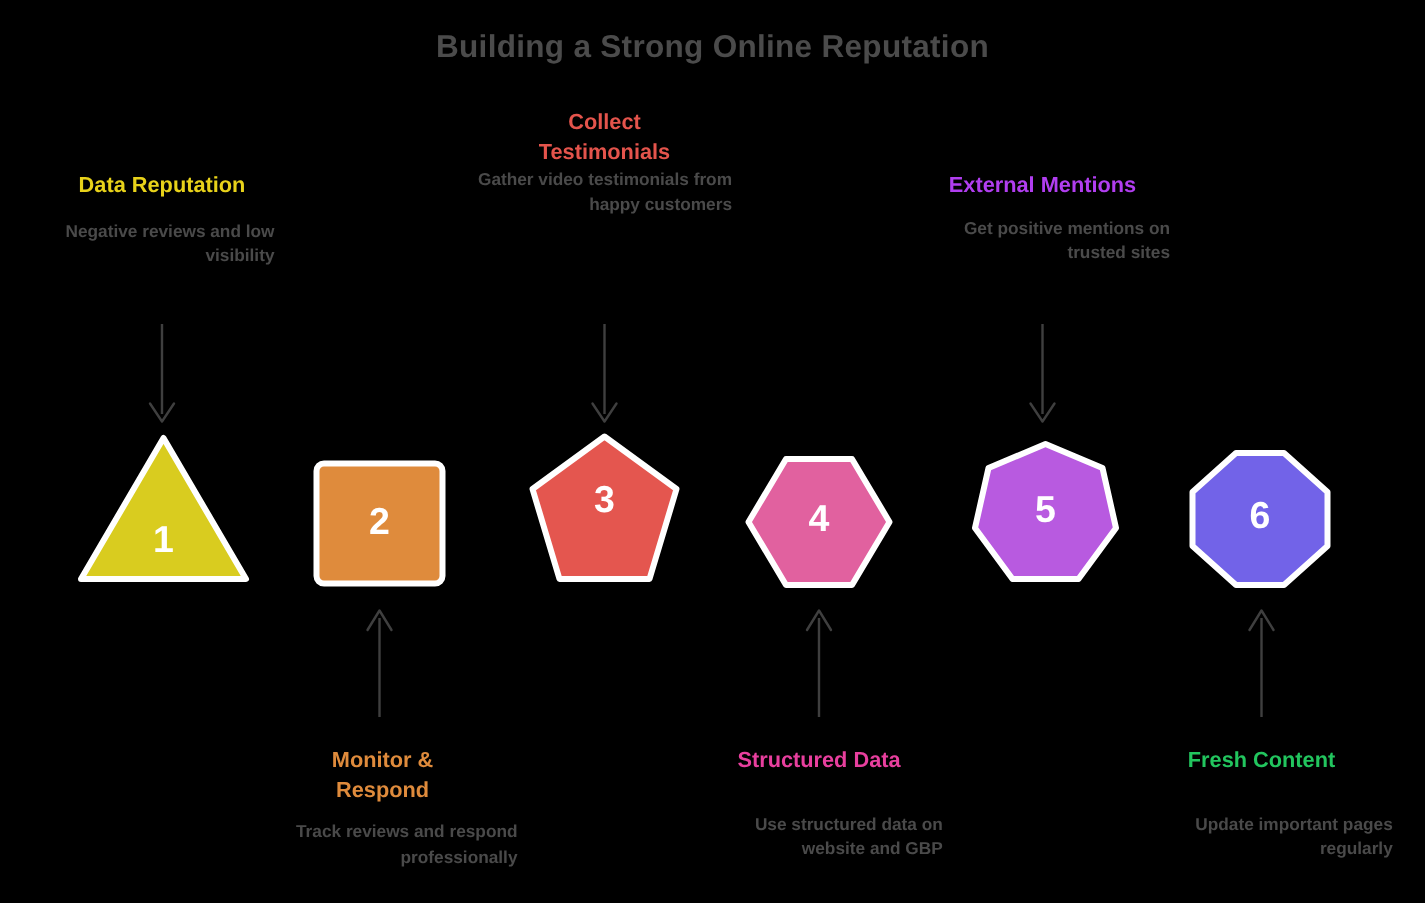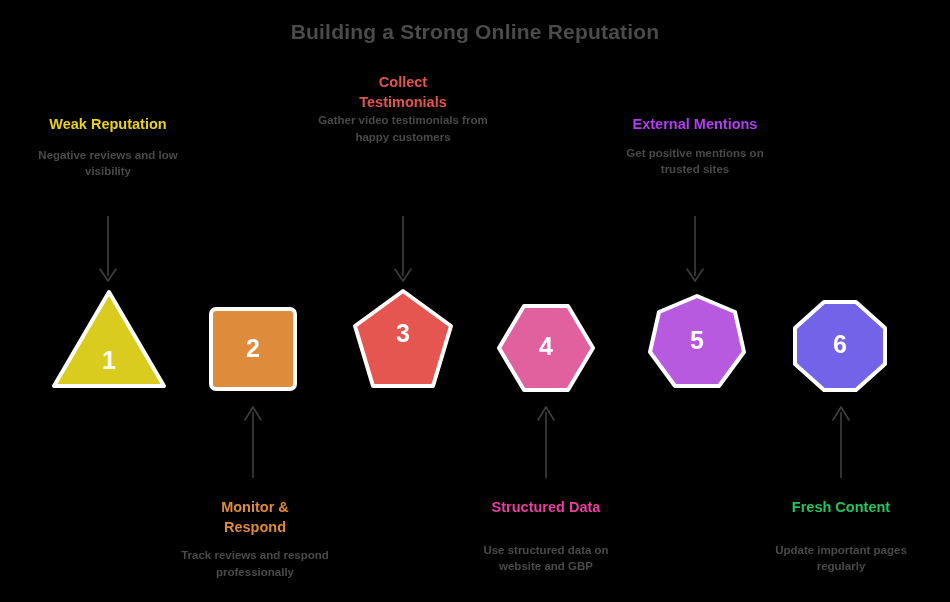--- a/index.html
+++ b/index.html
@@ -42,20 +42,21 @@
     font-weight: bold;
     line-height: 1.35;
     margin: 0 0 8px 0;
   }
   .label-desc {
     font-size: 11.5px;
     font-weight: bold;
     line-height: 1.45;
     color: #4a4a4a;
     margin: 0;
+    text-align: right;
   }
 
   
   .label-top .label-heading { margin-bottom: 10px; }
   
   .label-bottom .label-heading { margin-bottom: 24px; }
 
   
   .arrow {
     position: absolute;
@@ -77,21 +78,21 @@
   }
 </style>
 </head>
 <body>
 
 <div id="canvas">
 
   <div id="page-title">Building a Strong Online Reputation</div>
 
   <div class="label-block label-top" style="left:8px; top:115px; width:200px;">
-    <div class="label-heading" style="color:#e8d21a;">Weak Reputation</div>
+    <div class="label-heading" style="color:#e8d21a;">Data Reputation</div>
     <div class="label-desc" style="width:150px; margin:12px auto;">Negative reviews and low visibility</div>
   </div>
 
   <div class="label-block label-top" style="left:303px; top:73px; width:200px;">
     <div class="label-heading" style="color:#e4544c; width:120px; margin:0 auto 0 auto;">Collect Testimonials</div>
     <div class="label-desc" style="width:170px; margin:0 auto;">Gather video testimonials from happy customers</div>
   </div>
 
   <div class="label-block label-top" style="left:595px; top:115px; width:200px;">
     <div class="label-heading" style="color:#b13ef0;">External Mentions</div>

